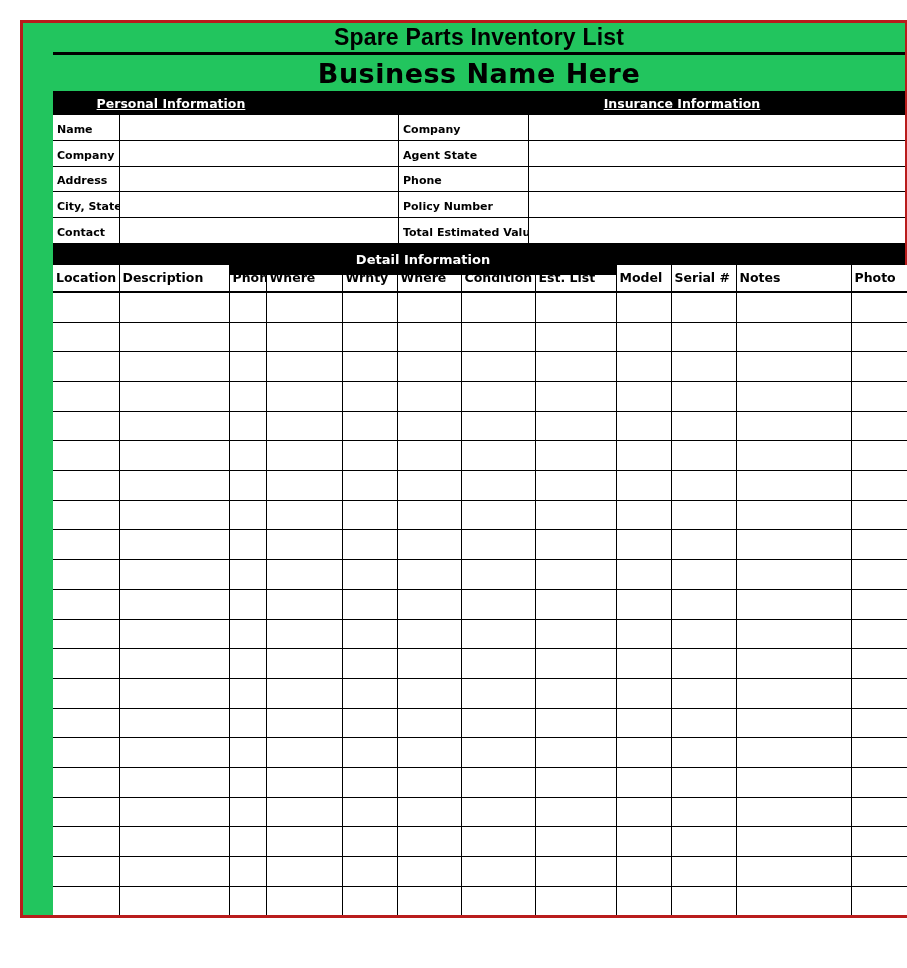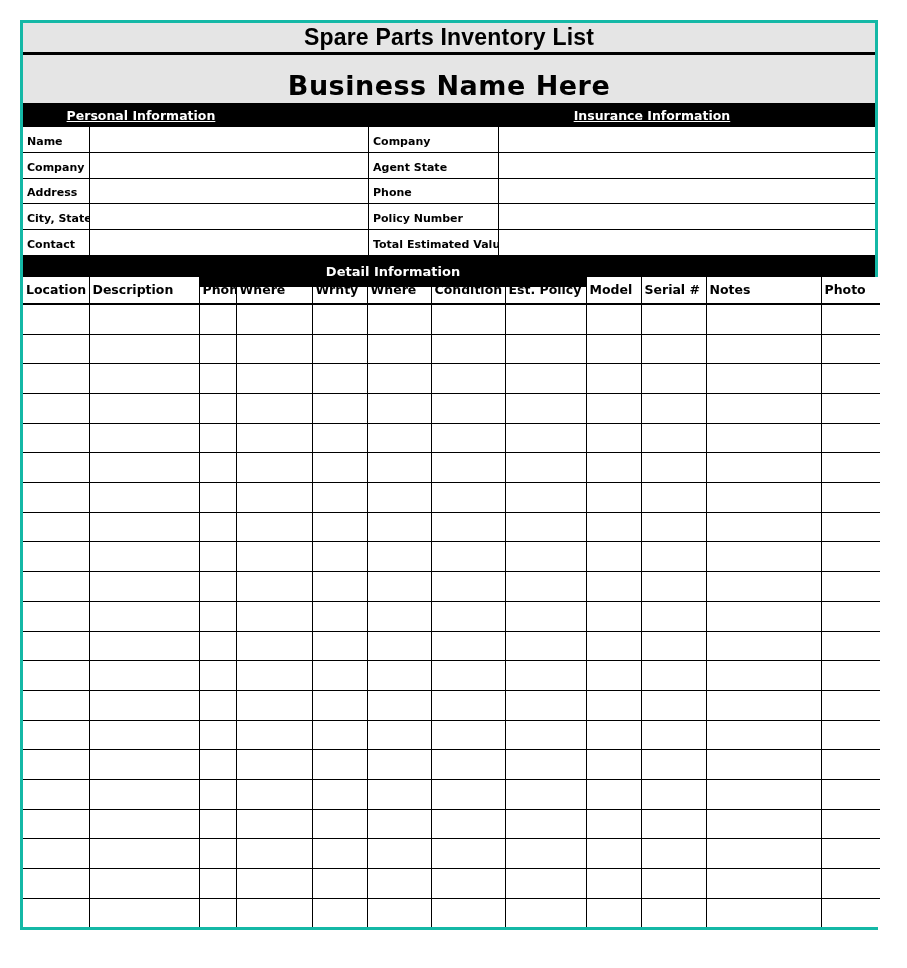--- a/index.html
+++ b/index.html
@@ -3,31 +3,31 @@
 <meta charset="utf-8">
 <style>
   html,body{margin:0;padding:0;}
   body{
     width:907px;height:968px;background:#ffffff;
     font-family:"Liberation Sans",sans-serif;
     position:relative;color:#000;
   }
   .sheet{
     position:absolute;left:20px;top:20px;width:852px;
-    border:3px solid #14b8a6;background:#e5e5e5;
+    border:3px solid #b91c1c;background:#22c55e;padding-left:30px;
   }
   
   .title-row{
     height:29px;border-bottom:3px solid #000;
     display:flex;align-items:center;justify-content:center;
     font:700 23px "Liberation Sans",sans-serif;letter-spacing:.2px;
   }
   .business-row{
     height:36px;display:flex;align-items:center;justify-content:center;
-    font:700 27px "DejaVu Sans",sans-serif;letter-spacing:.5px;margin-top:12px;
+    font:700 27px "DejaVu Sans",sans-serif;letter-spacing:.5px;
   }
   
   .info-bar{
     height:24px;background:#000;color:#fff;display:flex;
     font:700 12.5px "DejaVu Sans",sans-serif;
   }
   .info-cell{display:flex;align-items:center;justify-content:center;text-decoration:underline;}
   .info-cell.left{width:40.6%;padding-right:110px;box-sizing:border-box;}
   .info-cell.right{flex:1;padding-left:60px;box-sizing:border-box;}
   
@@ -127,21 +127,21 @@
       </colgroup>
     <thead>
       <tr id="detail-header-row">
           <th>Location</th>
           <th>Description</th>
           <th>Phone</th>
           <th>Where</th>
           <th>Wrnty</th>
           <th>Where</th>
           <th>Condition</th>
-          <th>Est. Policy</th>
+          <th>Est. List</th>
           <th>Model</th>
           <th>Serial #</th>
           <th>Notes</th>
           <th>Photo</th>
         </tr>
     </thead>
     <tbody id="detail-body">
         <tr>
           <td></td>
           <td></td>

